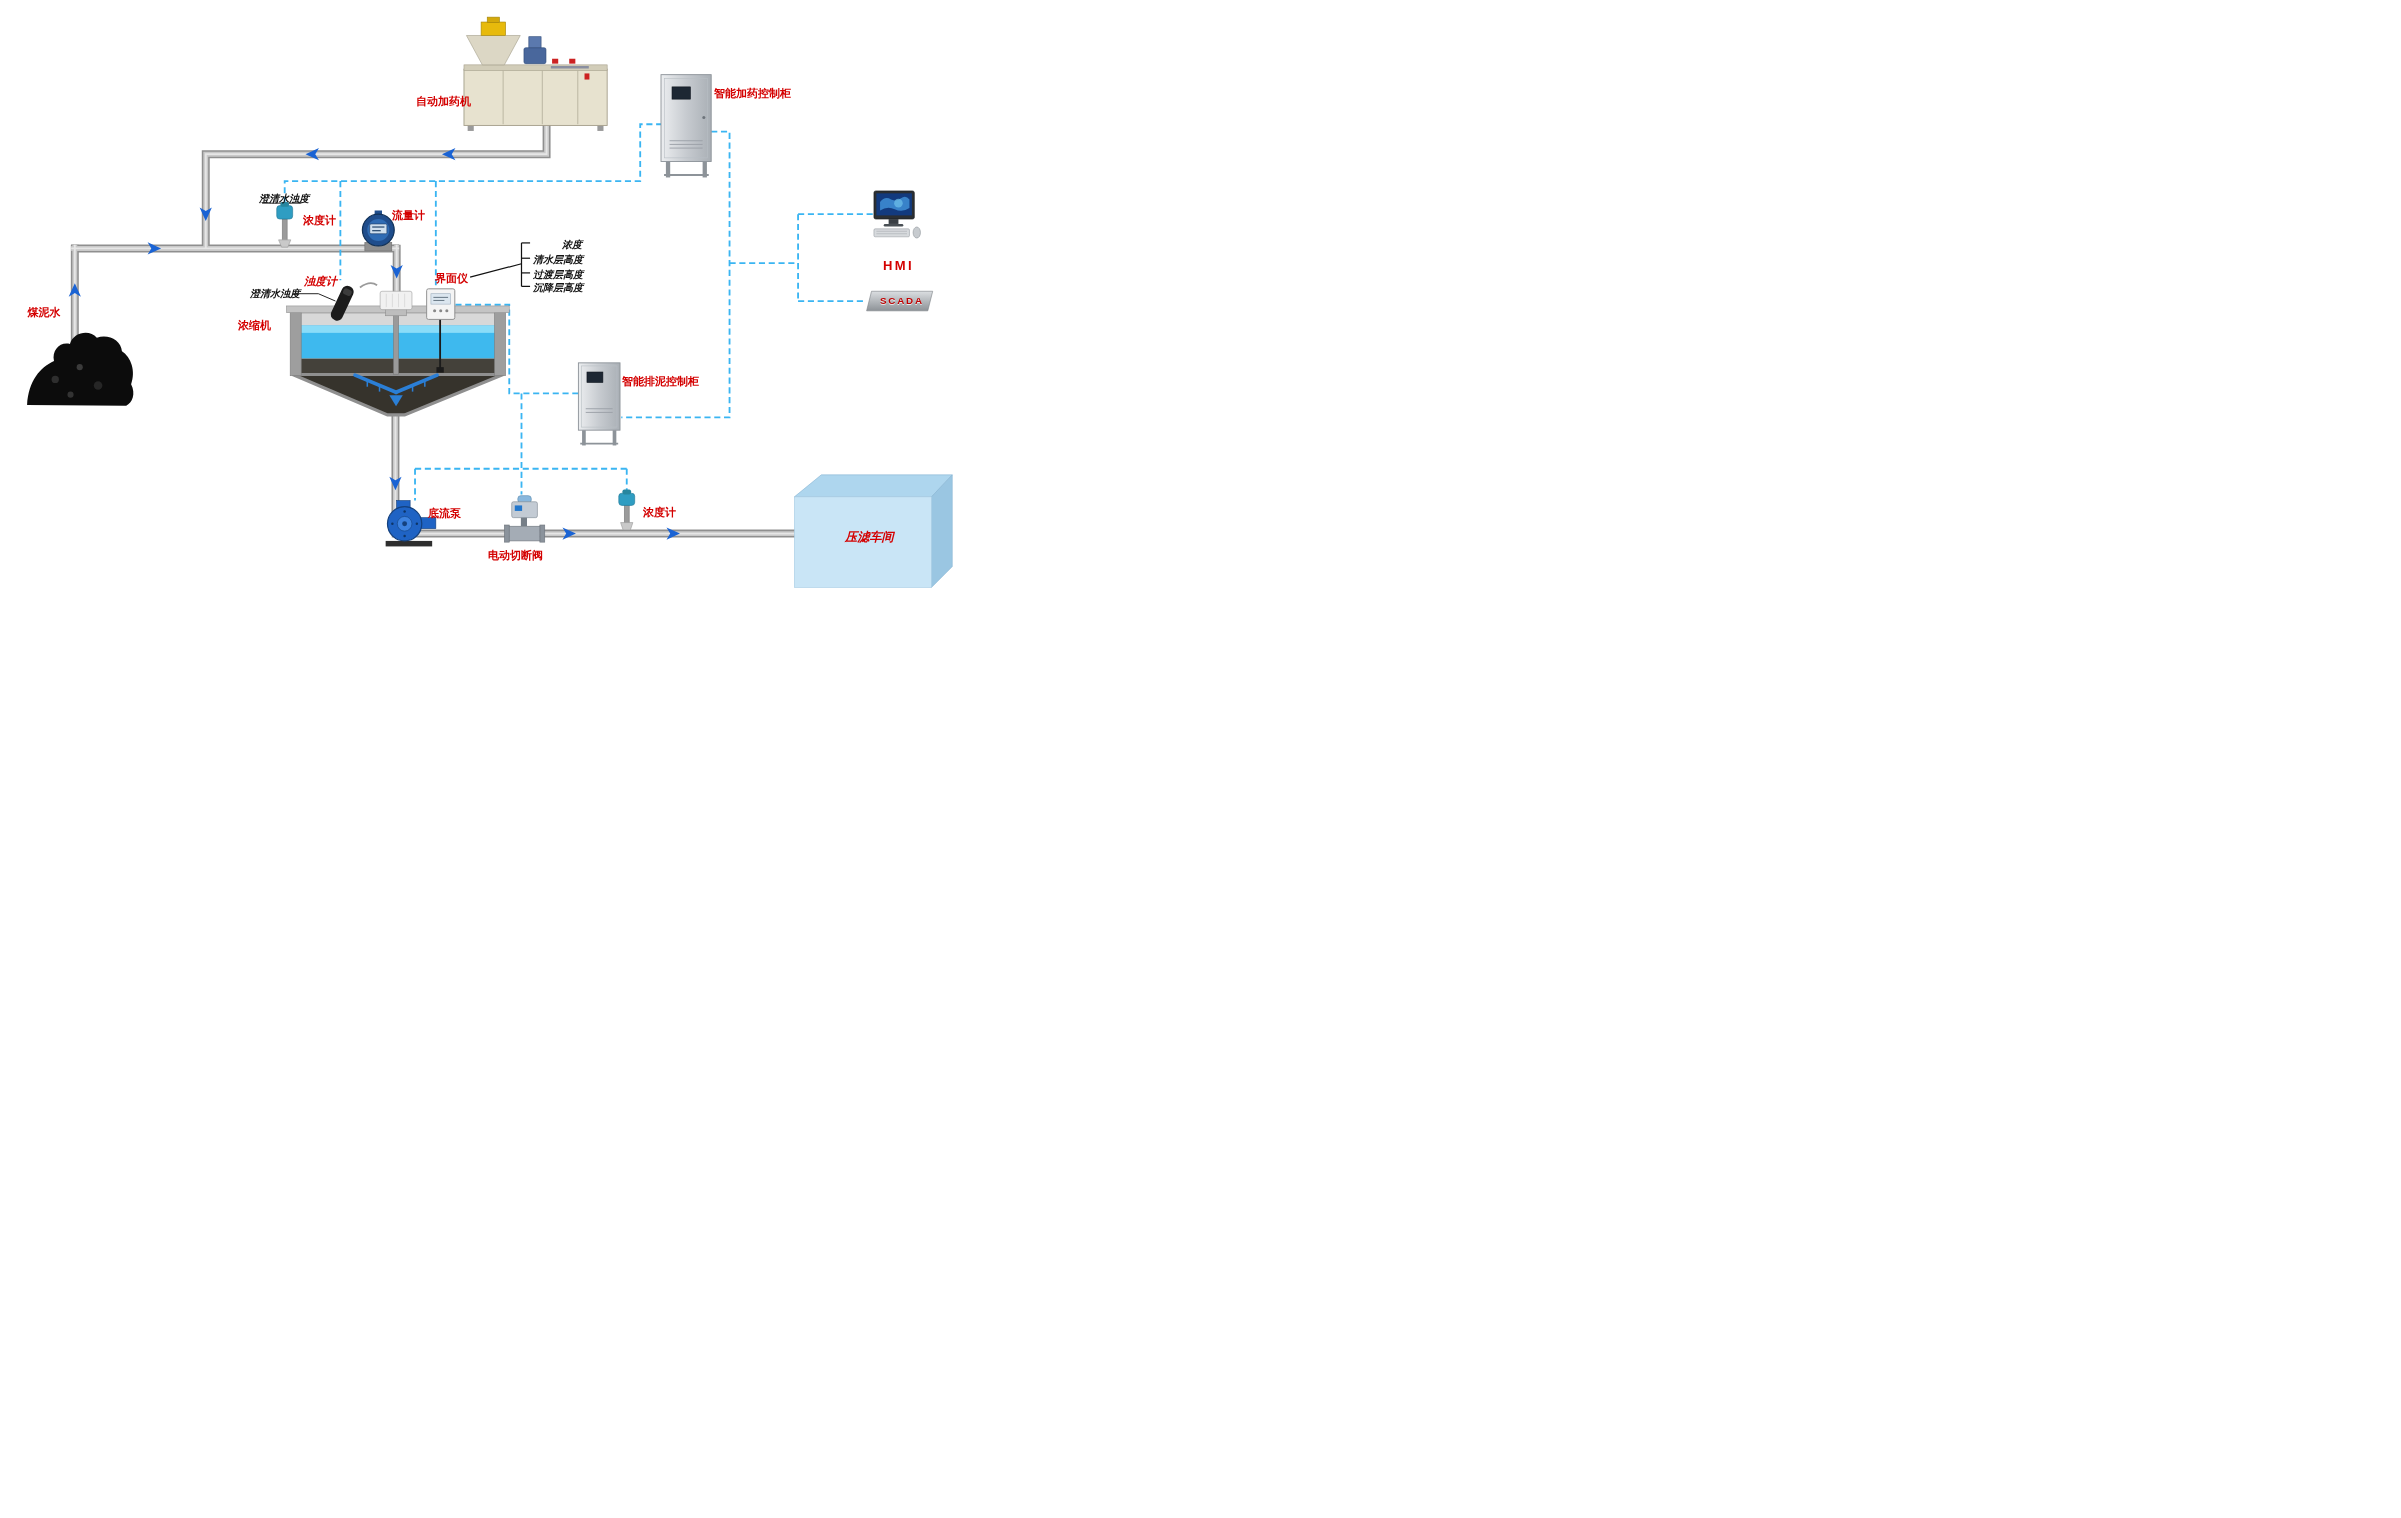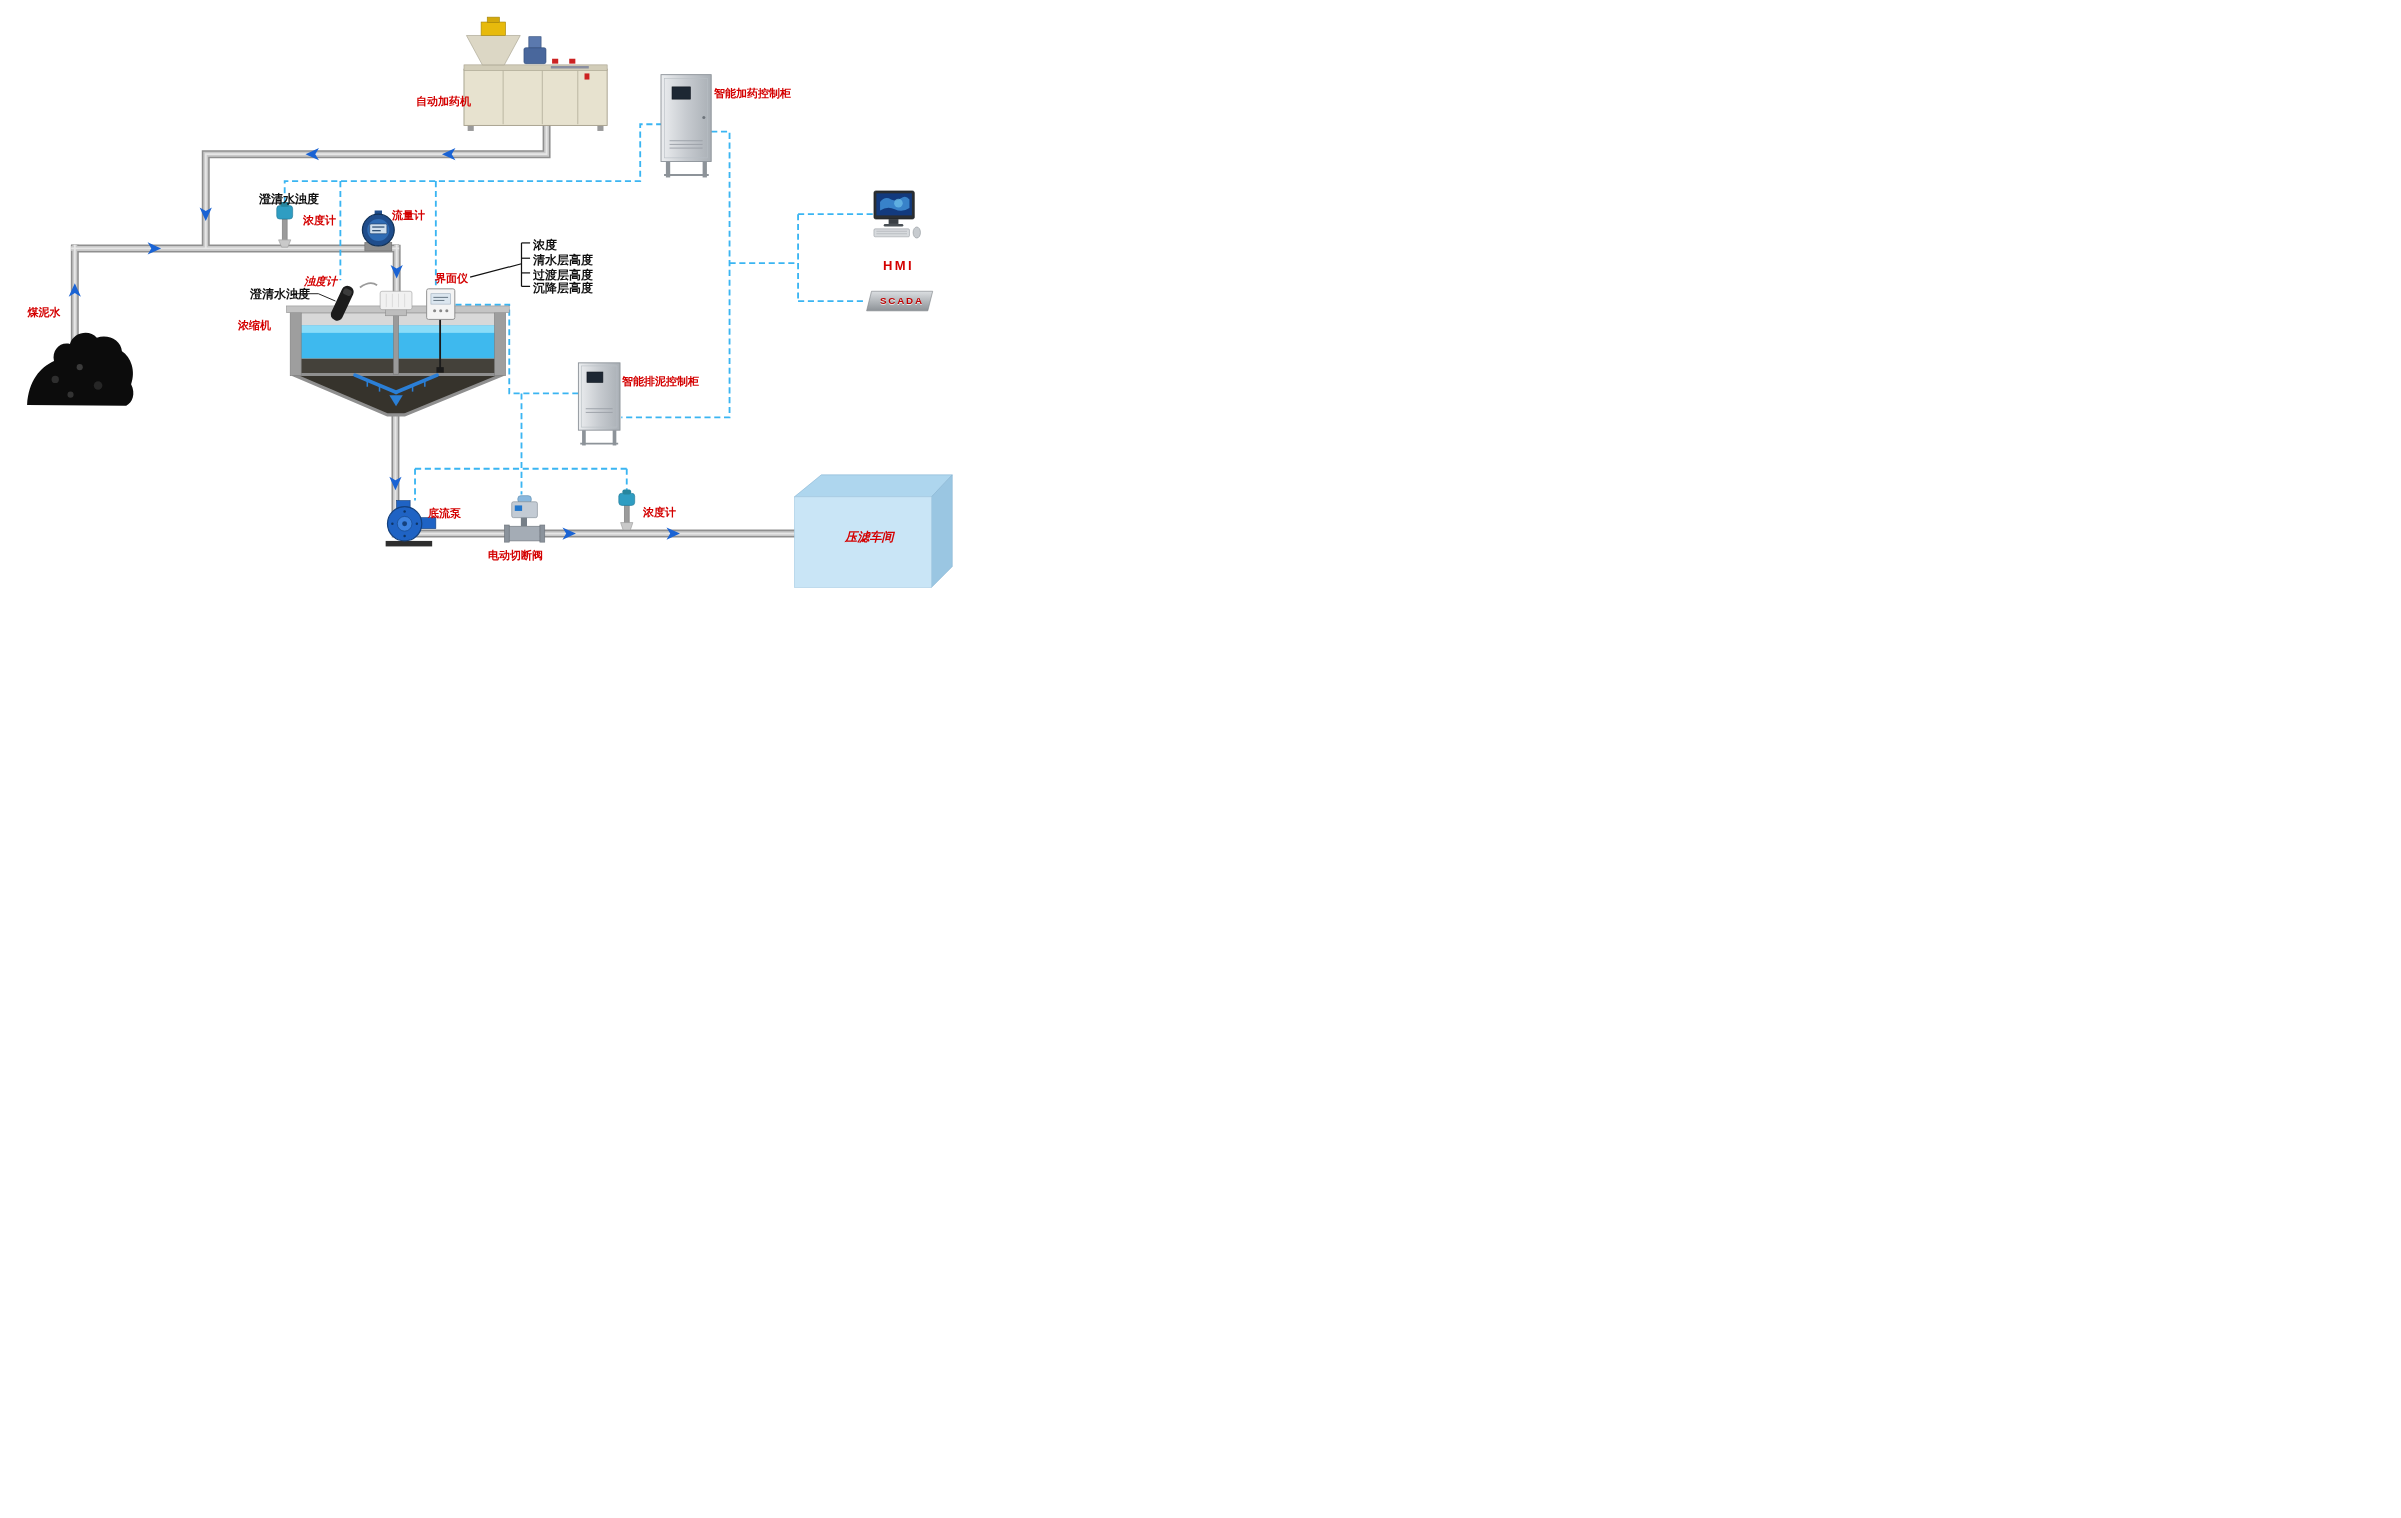--- a/index.html
+++ b/index.html
@@ -3,21 +3,21 @@
 <meta charset="utf-8">
 <style>
   * { box-sizing: border-box; }
   html,body { margin:0; padding:0; background:#ffffff; }
   body { font-family:"Liberation Sans","DejaVu Sans",sans-serif; }
   .stage { position:relative; width:961px; height:607px; background:#fff; overflow:hidden; }
   .stage svg { position:absolute; left:0; top:0; }
   .lbl { position:absolute; font-weight:bold; white-space:nowrap; line-height:1.1; }
   .lbl.red { color:#d40000; font-size:11px; }
   .lbl.red.big { font-size:12.2px; }
-  .lbl.black { color:#111; font-size:12px; }
+  .lbl.black { color:#111; font-size:10px;font-style:italic; }
   .lbl.hmi { color:#d40000; font-size:13px; letter-spacing:2.4px;margin-top:20px; }
   .lbl.scada { color:#c00000; font-size:9.8px; letter-spacing:1.8px; text-shadow:0 0.6px 0 #e8eaec; }
 </style>
 </head>
 <body>
 
 <div class="stage">
 
 <svg width="961" height="607" viewBox="0 0 1570 992">
   <defs>
@@ -274,21 +274,21 @@
 <div class="lbl hmi" style="left:883px; top:239px;">HMI</div>
 <div class="lbl scada" style="left:880px; top:296px;">SCADA</div>
 <div class="lbl red" style="left:27.5px;   top:306px;">煤泥水</div>
 <div class="lbl black" style="left:259px;  top:193px;">澄清水浊度</div>
 <div class="lbl red" style="left:303px;  top:214px;">浓度计</div>
 <div class="lbl red" style="left:392px;  top:209px;">流量计</div>
 <div class="lbl red" style="left:304px;  top:275px;font-style:italic;">浊度计</div>
 <div class="lbl black" style="left:250px;  top:288px;">澄清水浊度</div>
 <div class="lbl red" style="left:238px;  top:319px;">浓缩机</div>
 <div class="lbl red" style="left:435px;  top:272px;">界面仪</div>
-<div class="lbl black" style="left:533px;  top:239px;">浓度</div>
+<div class="lbl black" style="left:562px;  top:239px;">浓度</div>
 <div class="lbl black" style="left:533px;  top:254px;">清水层高度</div>
 <div class="lbl black" style="left:533px;  top:269px;">过渡层高度</div>
 <div class="lbl black" style="left:533px;  top:282px;">沉降层高度</div>
 <div class="lbl red" style="left:622px; top:375px;font-family:Liberation Serif, serif;">智能排泥控制柜</div>
 <div class="lbl red" style="left:428px;  top:507px;">底流泵</div>
 <div class="lbl red" style="left:488px;  top:549px;">电动切断阀</div>
 <div class="lbl red" style="left:643px; top:506px;">浓度计</div>
 <div class="lbl red big" style="left:845px; top:531px;font-style:italic;">压滤车间</div>
 
 </div>

